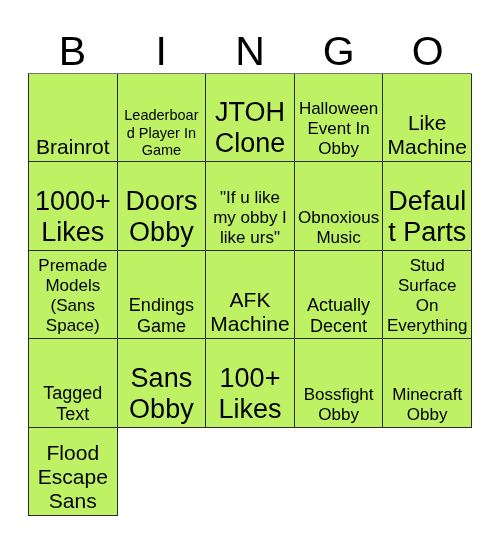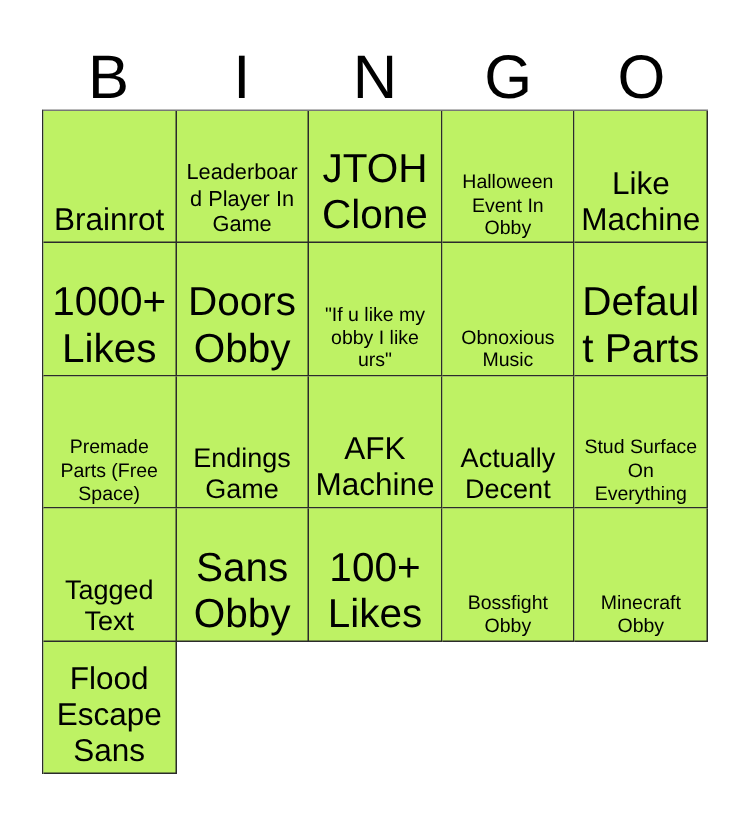--- a/index.html
+++ b/index.html
@@ -78,21 +78,21 @@
     width: 100%;
     line-height: 1.12;
     word-wrap: break-word;
     white-space: pre-line;
   }
 
   
   .fs-xxl .cell-text { font-size: 27px; line-height: 1.15; }
   .fs-xl  .cell-text { font-size: 18px; line-height: 1.15; }
   .fs-lg  .cell-text { font-size: 21px; line-height: 1.15; }
-  .fs-md  .cell-text { font-size: 13px; line-height: 1.18; margin-top: 18px; }
+  .fs-md  .cell-text { font-size: 17px; line-height: 1.18; margin-top: 18px; }
   .fs-sm  .cell-text { font-size: 14.5px; line-height: 1.2; }
 </style>
 </head>
 <body>
 
 <div id="card">
 
   <div id="header">
       <div class="header-letter">B</div>
       <div class="header-letter">I</div>
@@ -126,21 +126,21 @@
       <div class="cell fs-md">
         <span class="cell-text">"If u like my obby I like urs"</span>
       </div>
       <div class="cell fs-md">
         <span class="cell-text">Obnoxious Music</span>
       </div>
       <div class="cell fs-xxl">
         <span class="cell-text">Default Parts</span>
       </div>
       <div class="cell fs-md">
-        <span class="cell-text">Premade Parts (Free Space)</span>
+        <span class="cell-text">Premade Models (Sans Space)</span>
       </div>
       <div class="cell fs-xl">
         <span class="cell-text">Endings Game</span>
       </div>
       <div class="cell fs-lg">
         <span class="cell-text">AFK Machine</span>
       </div>
       <div class="cell fs-xl">
         <span class="cell-text">Actually Decent</span>
       </div>

